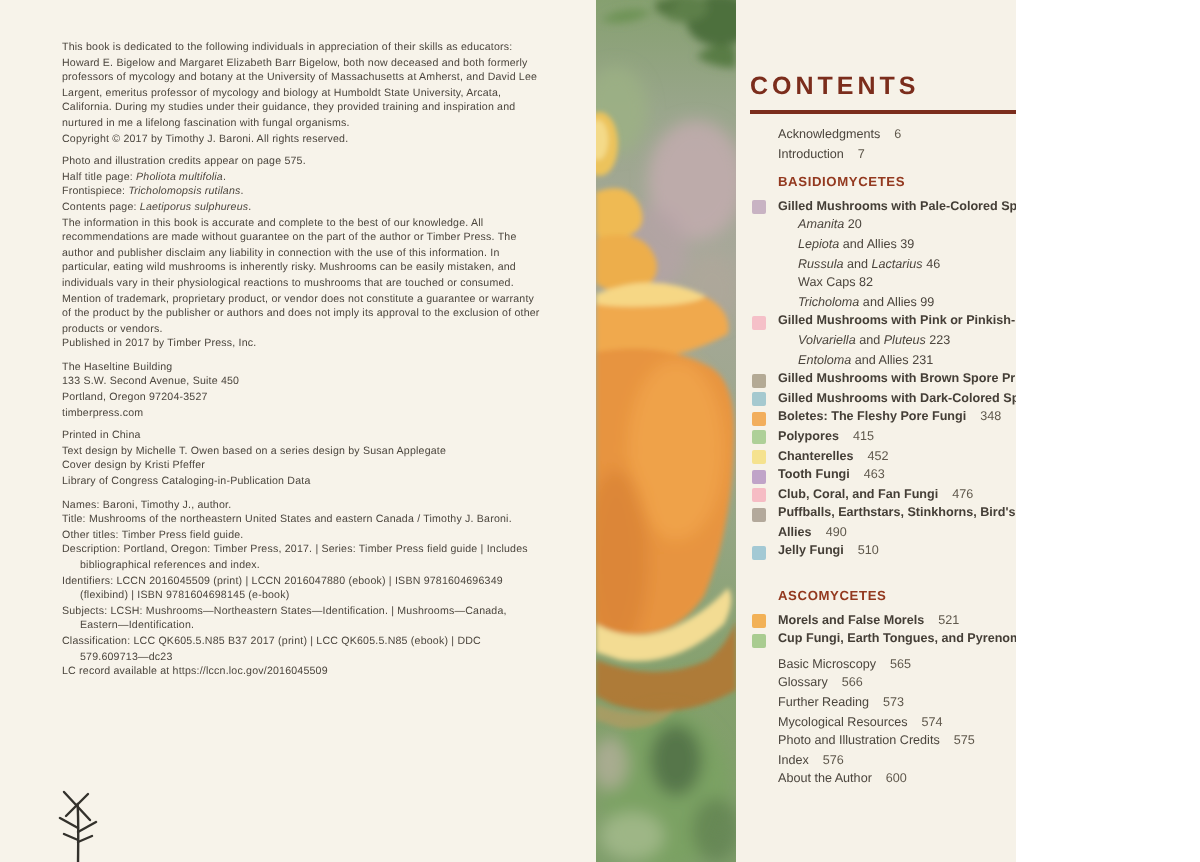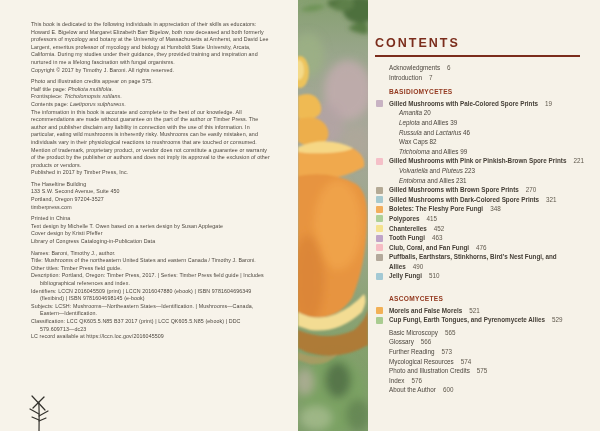--- a/index.html
+++ b/index.html
@@ -1,19 +1,19 @@
 <!DOCTYPE html>
 <html><head>
 <meta charset="utf-8">
 <style>
   * { box-sizing: border-box; }
   html,body { margin:0; padding:0; }
   body { width:600px; height:431px; }
   .spread {
-    position:relative; width:600px; height:431px;
+    position:relative; width:508px; height:431px;
     background:#f6f2e8; overflow:hidden;
     font-family:"Liberation Sans", sans-serif;
     color:#4b453d;
   }
   
   .left-page { position:absolute; left:0; top:0; width:298px; height:431px; background:#f7f3ea; overflow:hidden; }
   .left-col { position:absolute; left:31px; top:21px; width:240px; font-size:5.3px; line-height:7.6px; letter-spacing:0.1px; }
   .left-col p { margin:0; }
   .it { font-style:italic; }
   .block-copyright  { margin-top:42px; }

